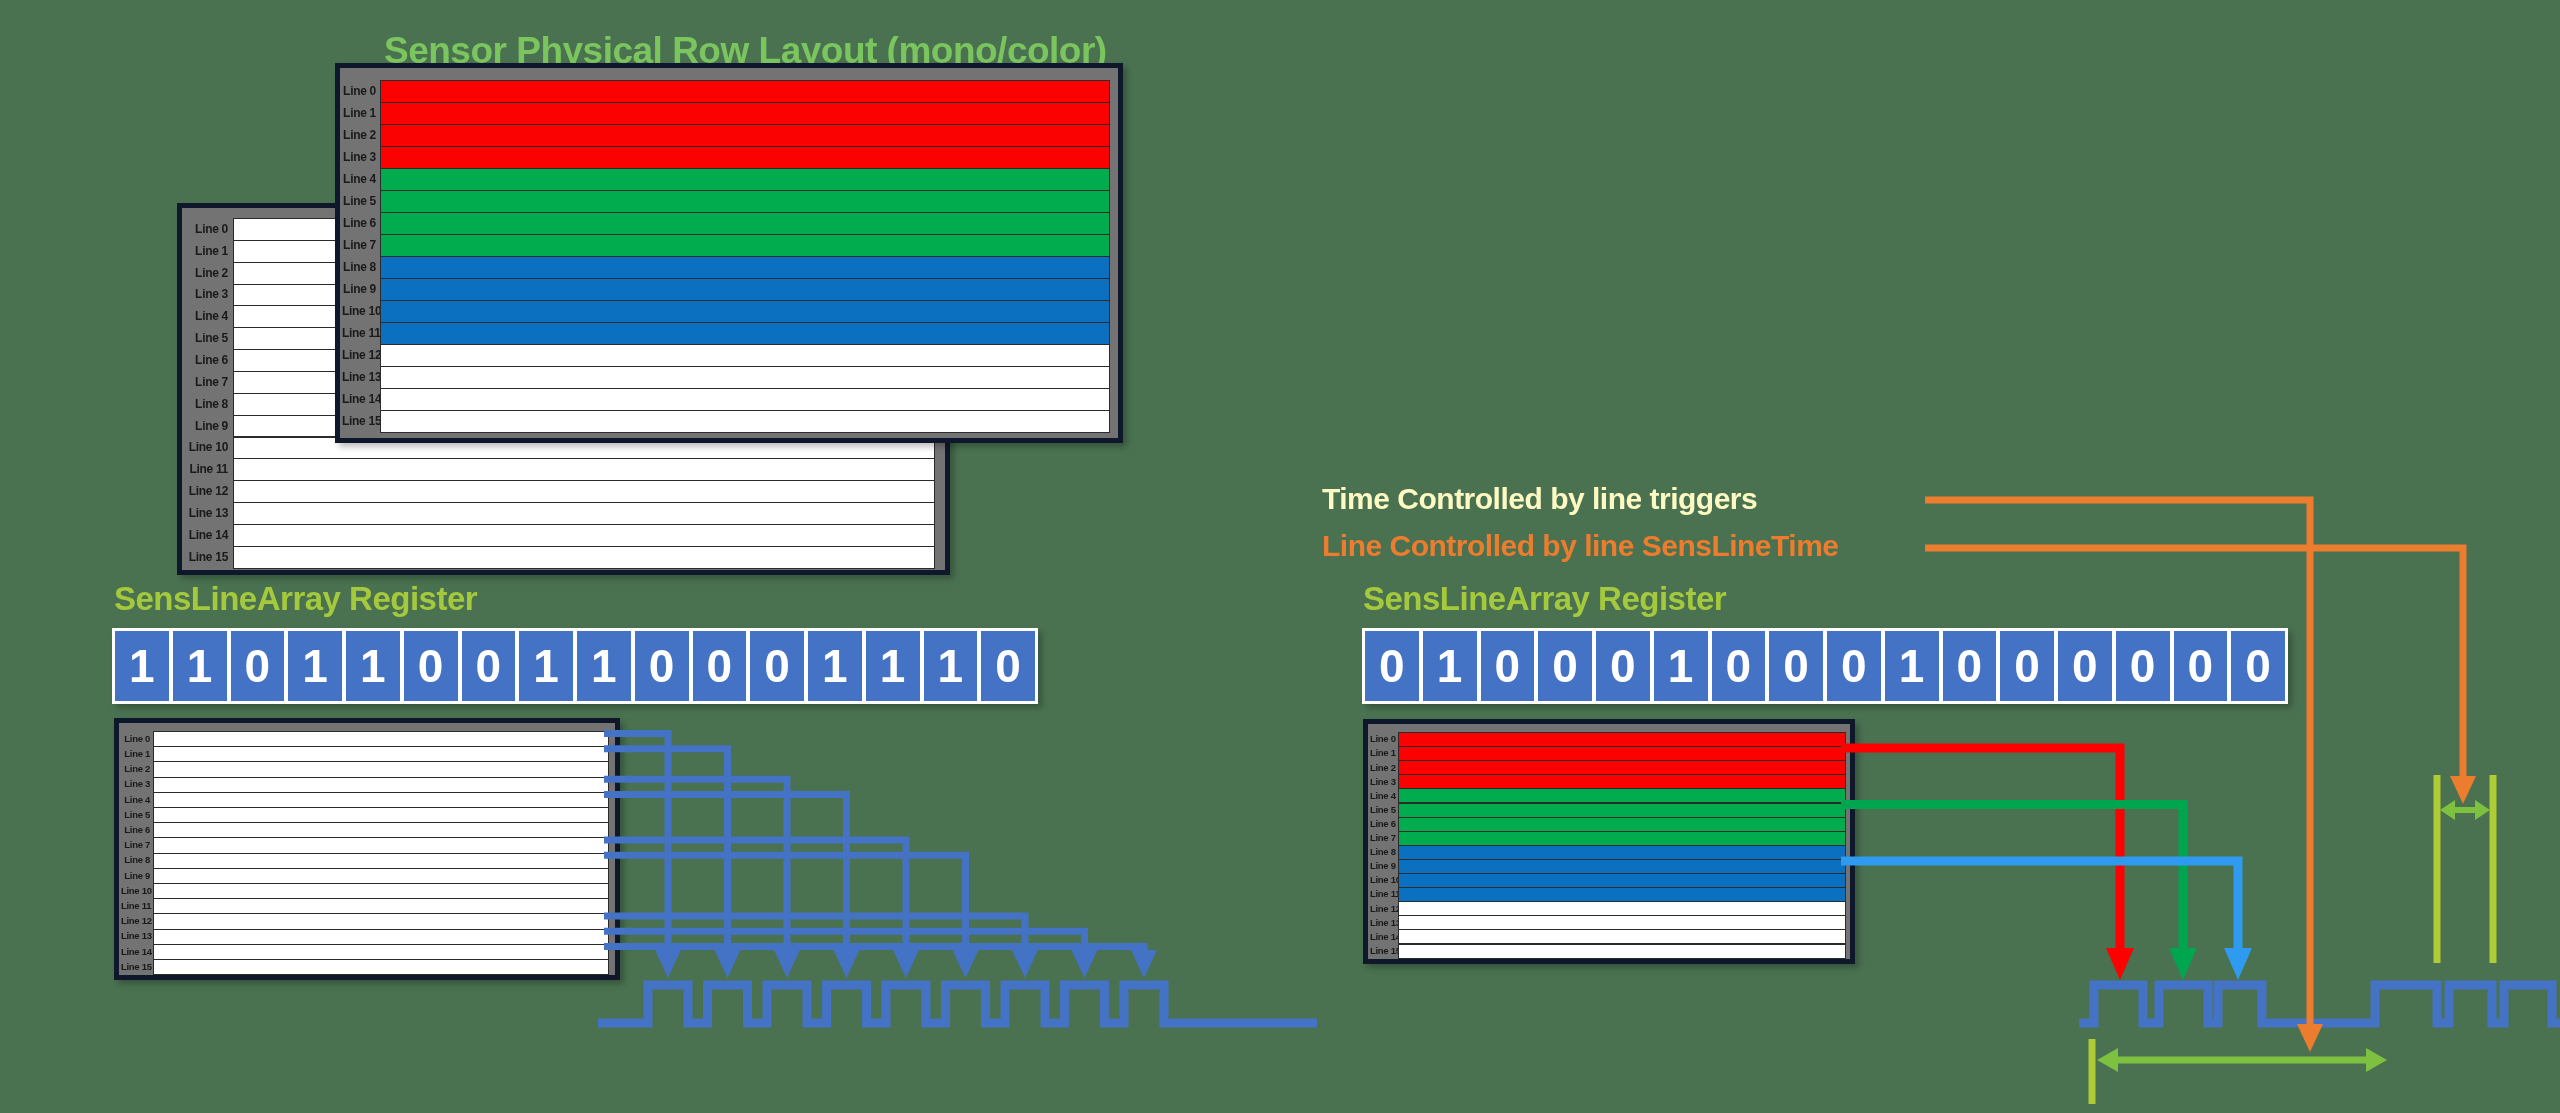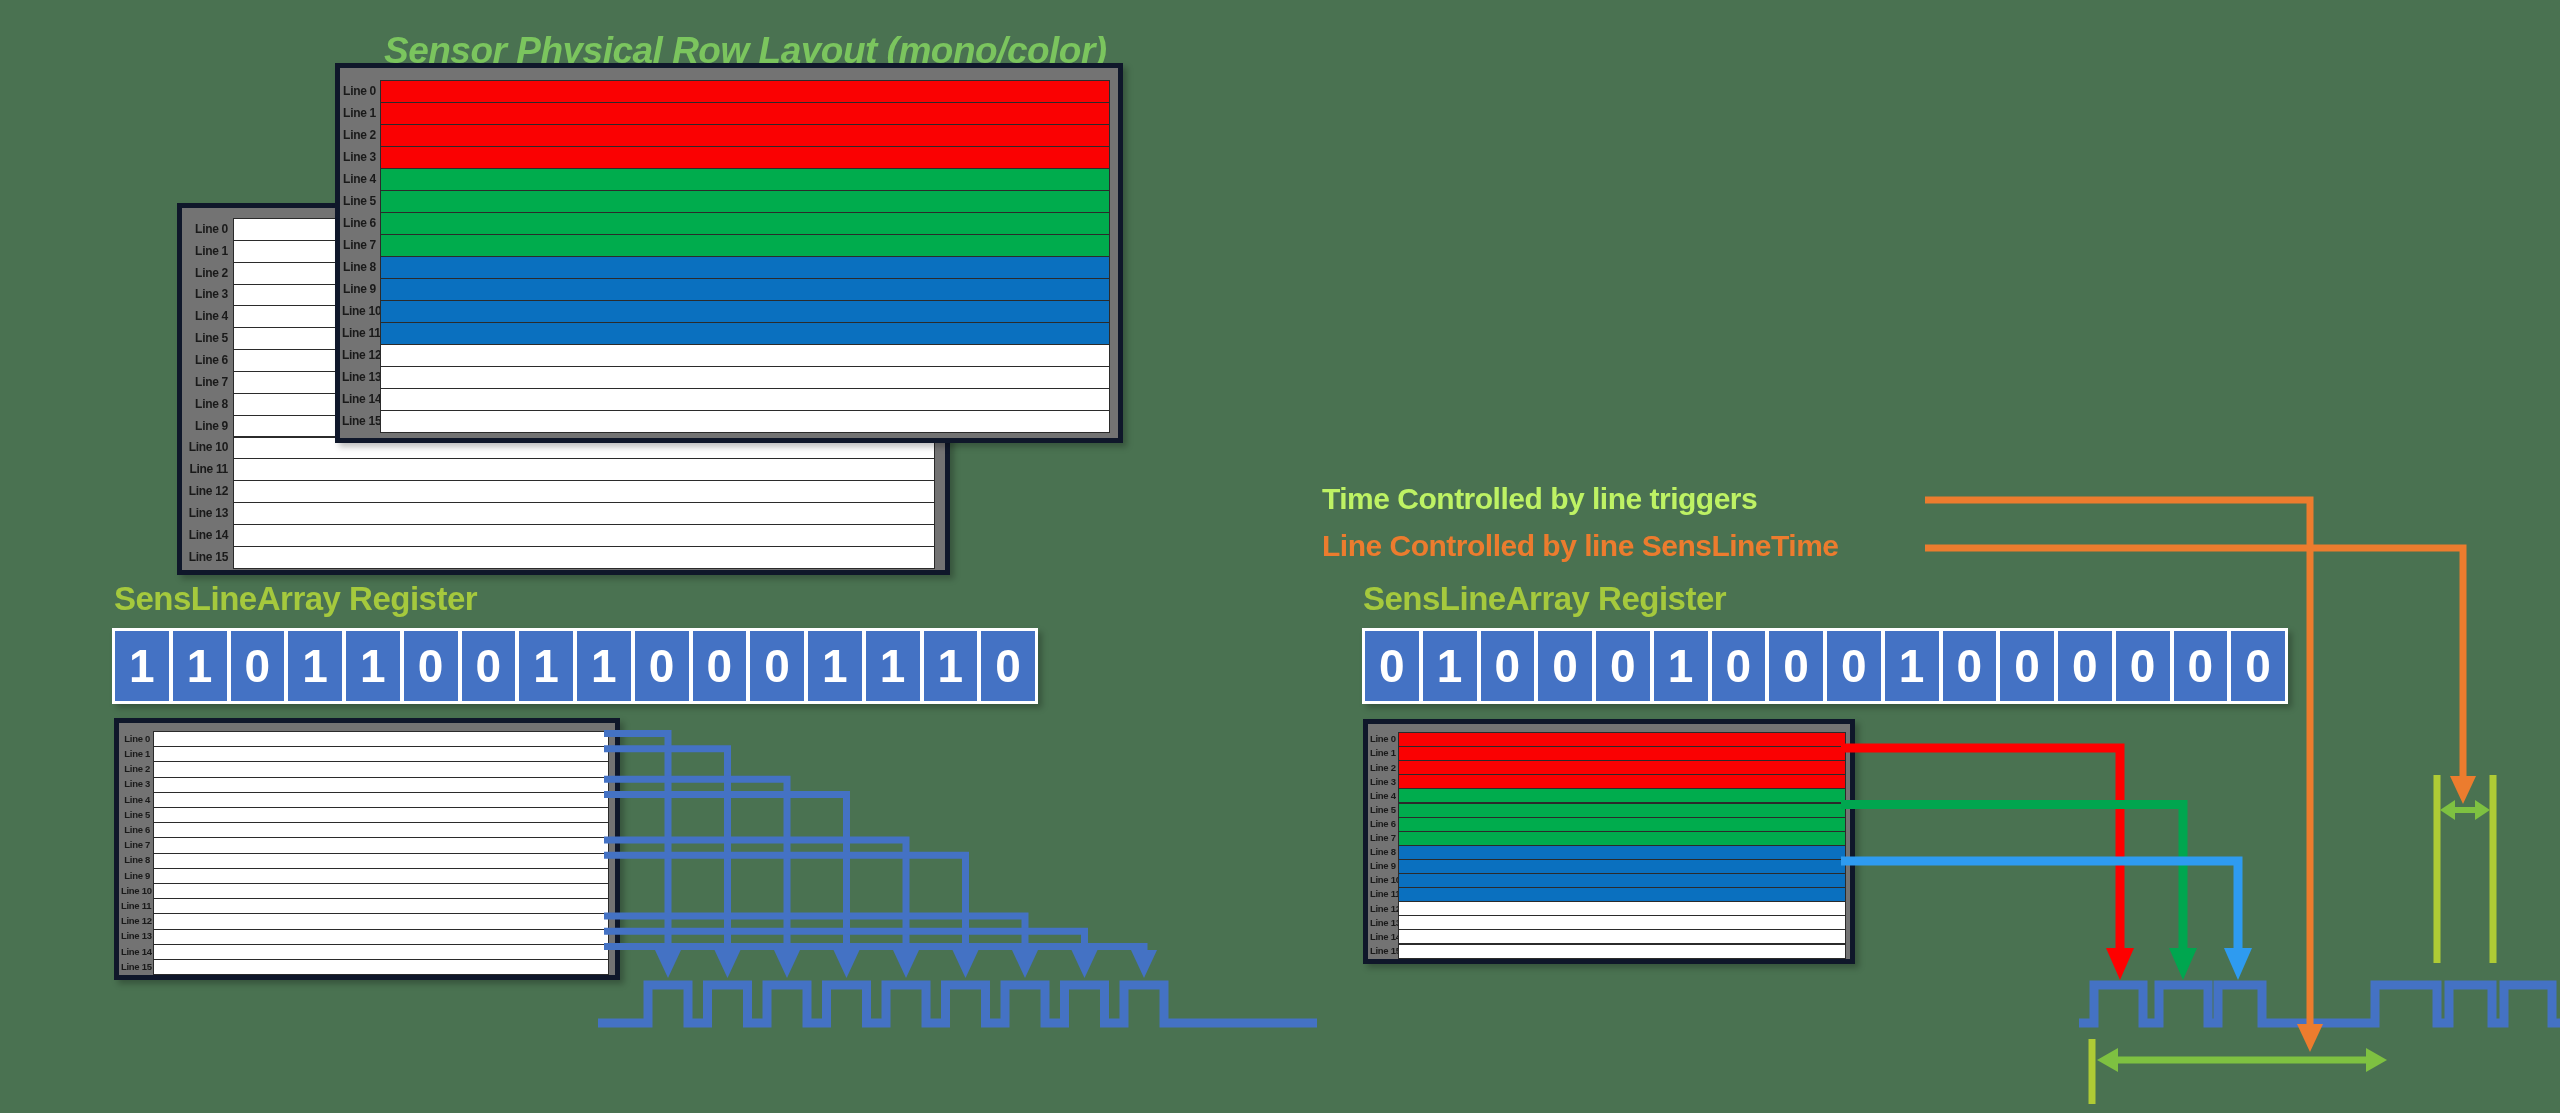--- a/index.html
+++ b/index.html
@@ -17,27 +17,27 @@
   .orangetext{position:absolute;font-size:30px;letter-spacing:-0.5px;white-space:nowrap;}
   .regstrip{position:absolute;background:#ffffff;box-shadow:4px 4px 6px rgba(0,0,0,0.25);
             display:flex;gap:4px;padding:3px;box-sizing:border-box;}
   .regcell{flex:1;display:flex;align-items:center;justify-content:center;
            color:#ffffff;font-size:46px;font-weight:bold;}
   svg{position:absolute;left:0;top:0;}
 </style>
 </head>
 <body style="background: rgb(74, 114, 81);">
 
-<div id="title-top" class="bigtitle" style="left: 384px; top: 30px; color: rgb(123, 197, 94); font-style: italic;">Sensor Physical Row Layout (mono/color)</div>
+<div id="title-top" class="bigtitle" style="left: 384px; top: 30px; color: rgb(123, 197, 94);">Sensor Physical Row Layout (mono/color)</div>
 
 <div id="reglabel-left" class="reglabel" style="left: 114px; top: 580px; color: rgb(165, 201, 61);">SensLineArray Register</div>
 
 <div id="reglabel-right" class="reglabel" style="left: 1363px; top: 580px; color: rgb(165, 201, 61);">SensLineArray Register</div>
 
-<div id="orange-a" class="orangetext" style="left: 1322px; top: 482px; color: #bef264;">Time Controlled by line triggers</div>
+<div id="orange-a" class="orangetext" style="left: 1322px; top: 482px; color: #fef9c3;">Time Controlled by line triggers</div>
 
 <div id="orange-b" class="orangetext" style="left: 1322px; top: 529px; color: rgb(236, 124, 46);">Line Controlled by line SensLineTime</div>
 
 <div id="table-mono-top" class="panel" style="left:177px;top:203px;width:763px;height:362px;">
     <div class="rowlabel" style="left: 2px; width: 44px; top: 14.925px; font-size: 12px;">Line 0</div>
     <div class="rowbox" style="left: 51px; width: 702px; top: 10px; height: 22.85px; background: rgb(255, 255, 255);"></div>
     <div class="rowlabel" style="left: 2px; width: 44px; top: 36.775px; font-size: 12px;">Line 1</div>
     <div class="rowbox" style="left: 51px; width: 702px; top: 31.85px; height: 22.85px; background: rgb(255, 255, 255);"></div>
     <div class="rowlabel" style="left: 2px; width: 44px; top: 58.625px; font-size: 12px;">Line 2</div>
     <div class="rowbox" style="left: 51px; width: 702px; top: 53.7px; height: 22.85px; background: rgb(255, 255, 255);"></div>

